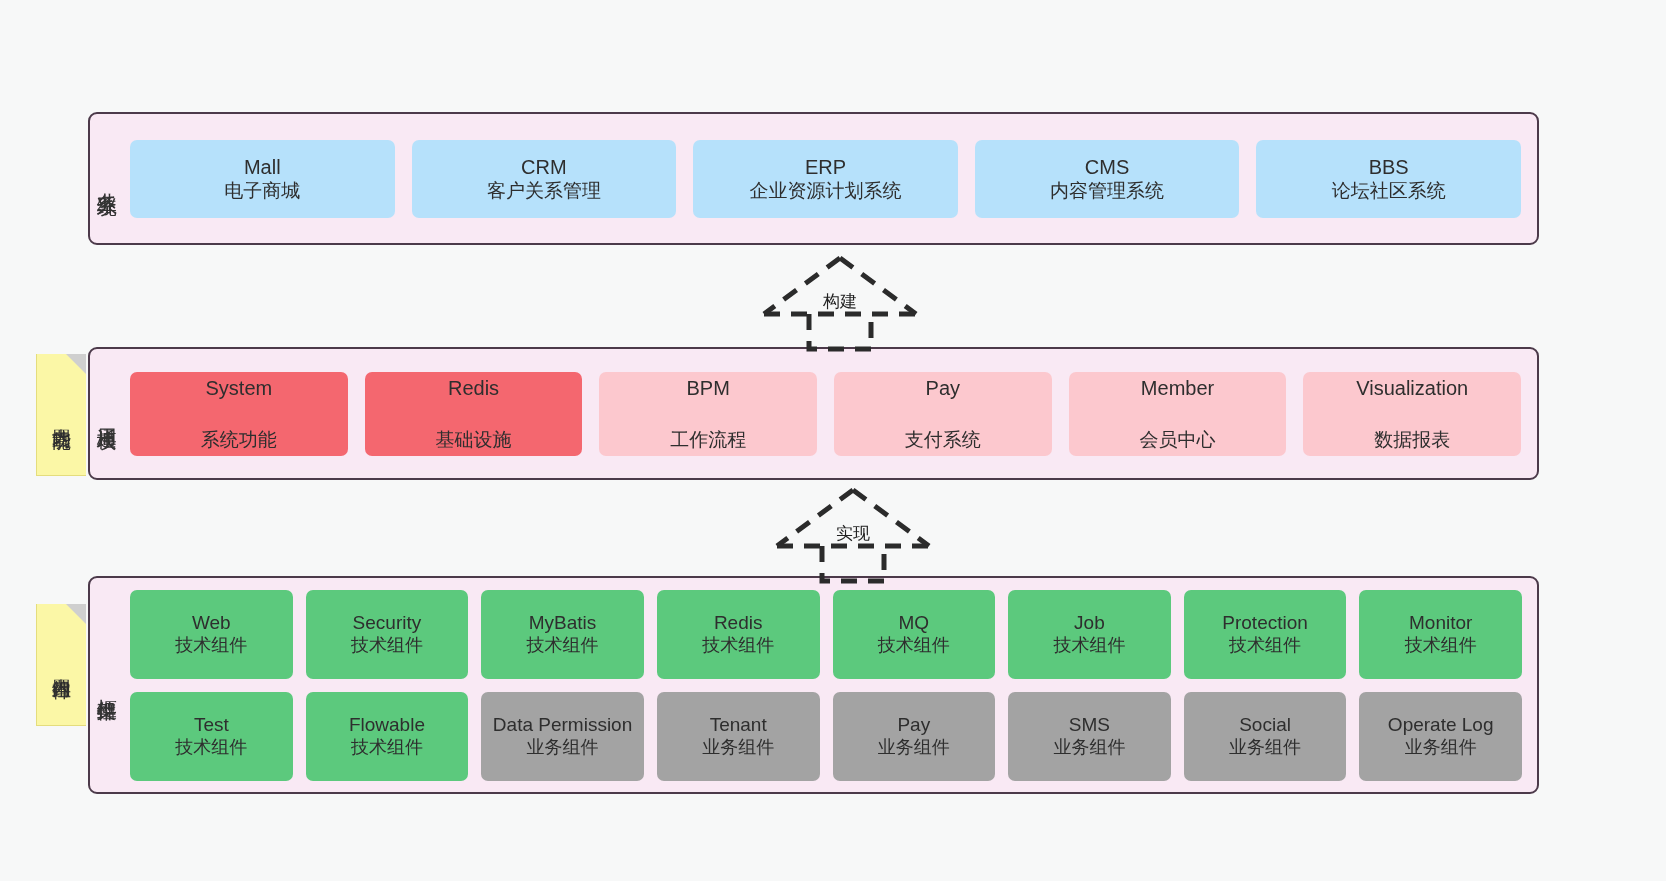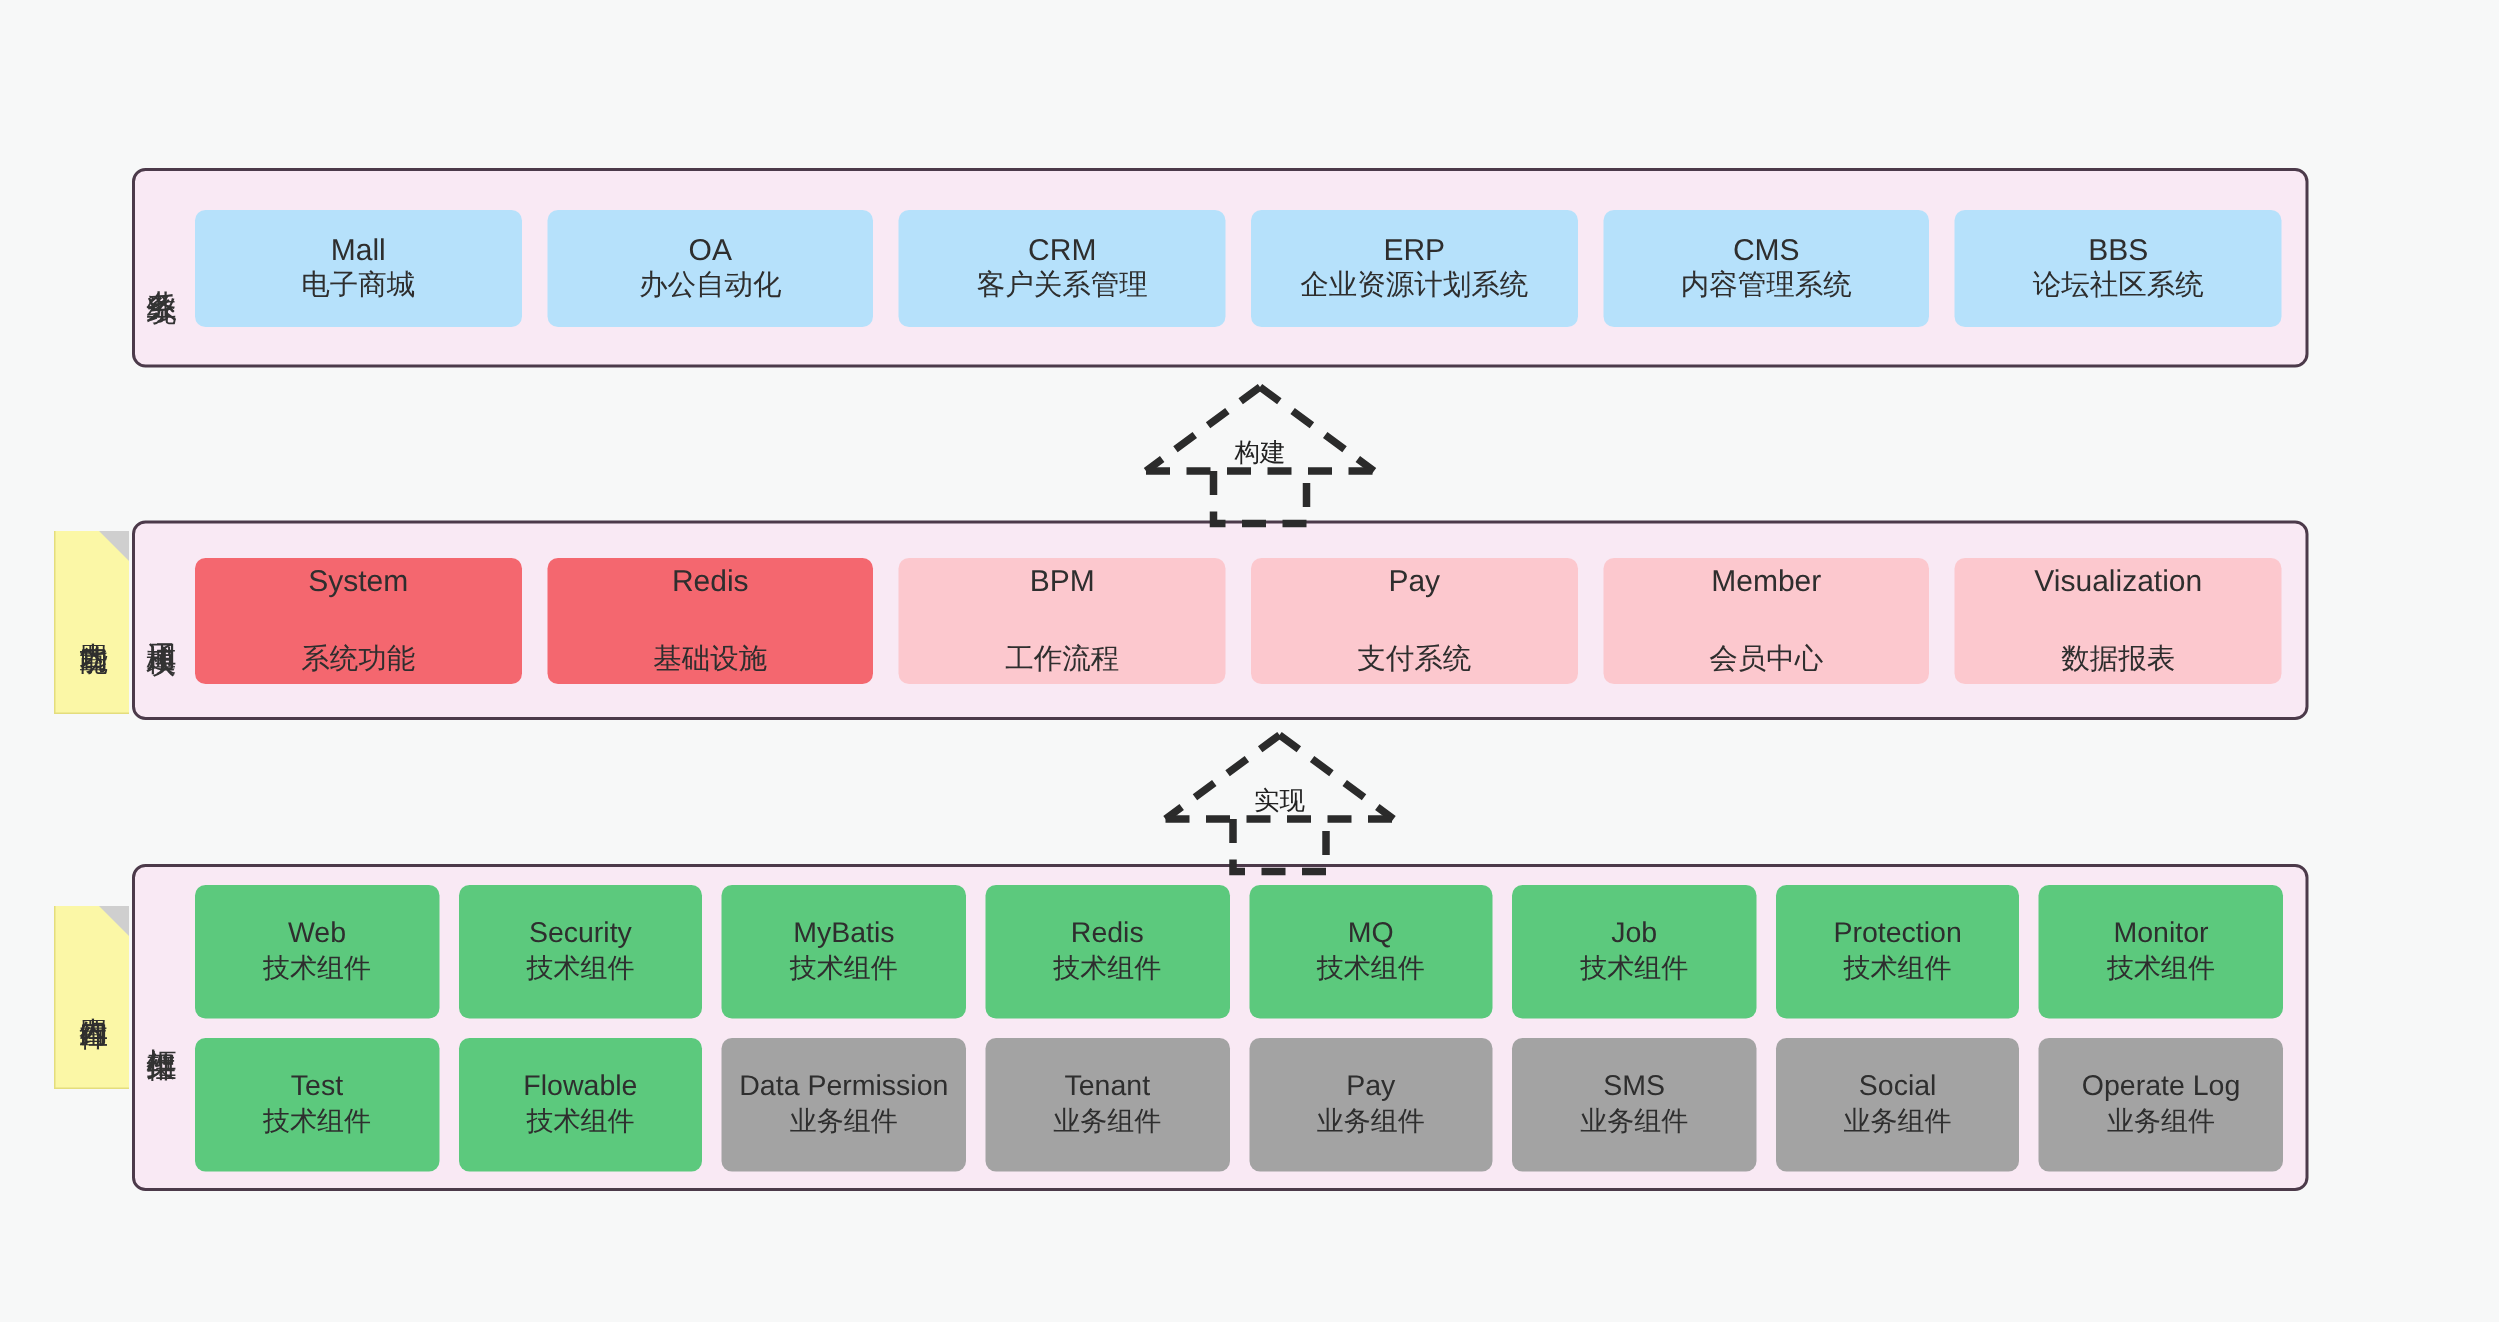--- a/index.html
+++ b/index.html
@@ -141,24 +141,20 @@
 
 <div class="tier" id="tier-business">
   <div class="tier-label">业务系统</div>
   <div class="tier-body">
     <div class="tier-row">
       <div class="node">
         <span class="t1">Mall</span>
         <span class="t2">电子商城</span>
       </div>
       <div class="node">
-        <span class="t1">OA</span>
-        <span class="t2">办公自动化</span>
-      </div>
-      <div class="node">
         <span class="t1">CRM</span>
         <span class="t2">客户关系管理</span>
       </div>
       <div class="node">
         <span class="t1">ERP</span>
         <span class="t2">企业资源计划系统</span>
       </div>
       <div class="node">
         <span class="t1">CMS</span>
         <span class="t2">内容管理系统</span>

